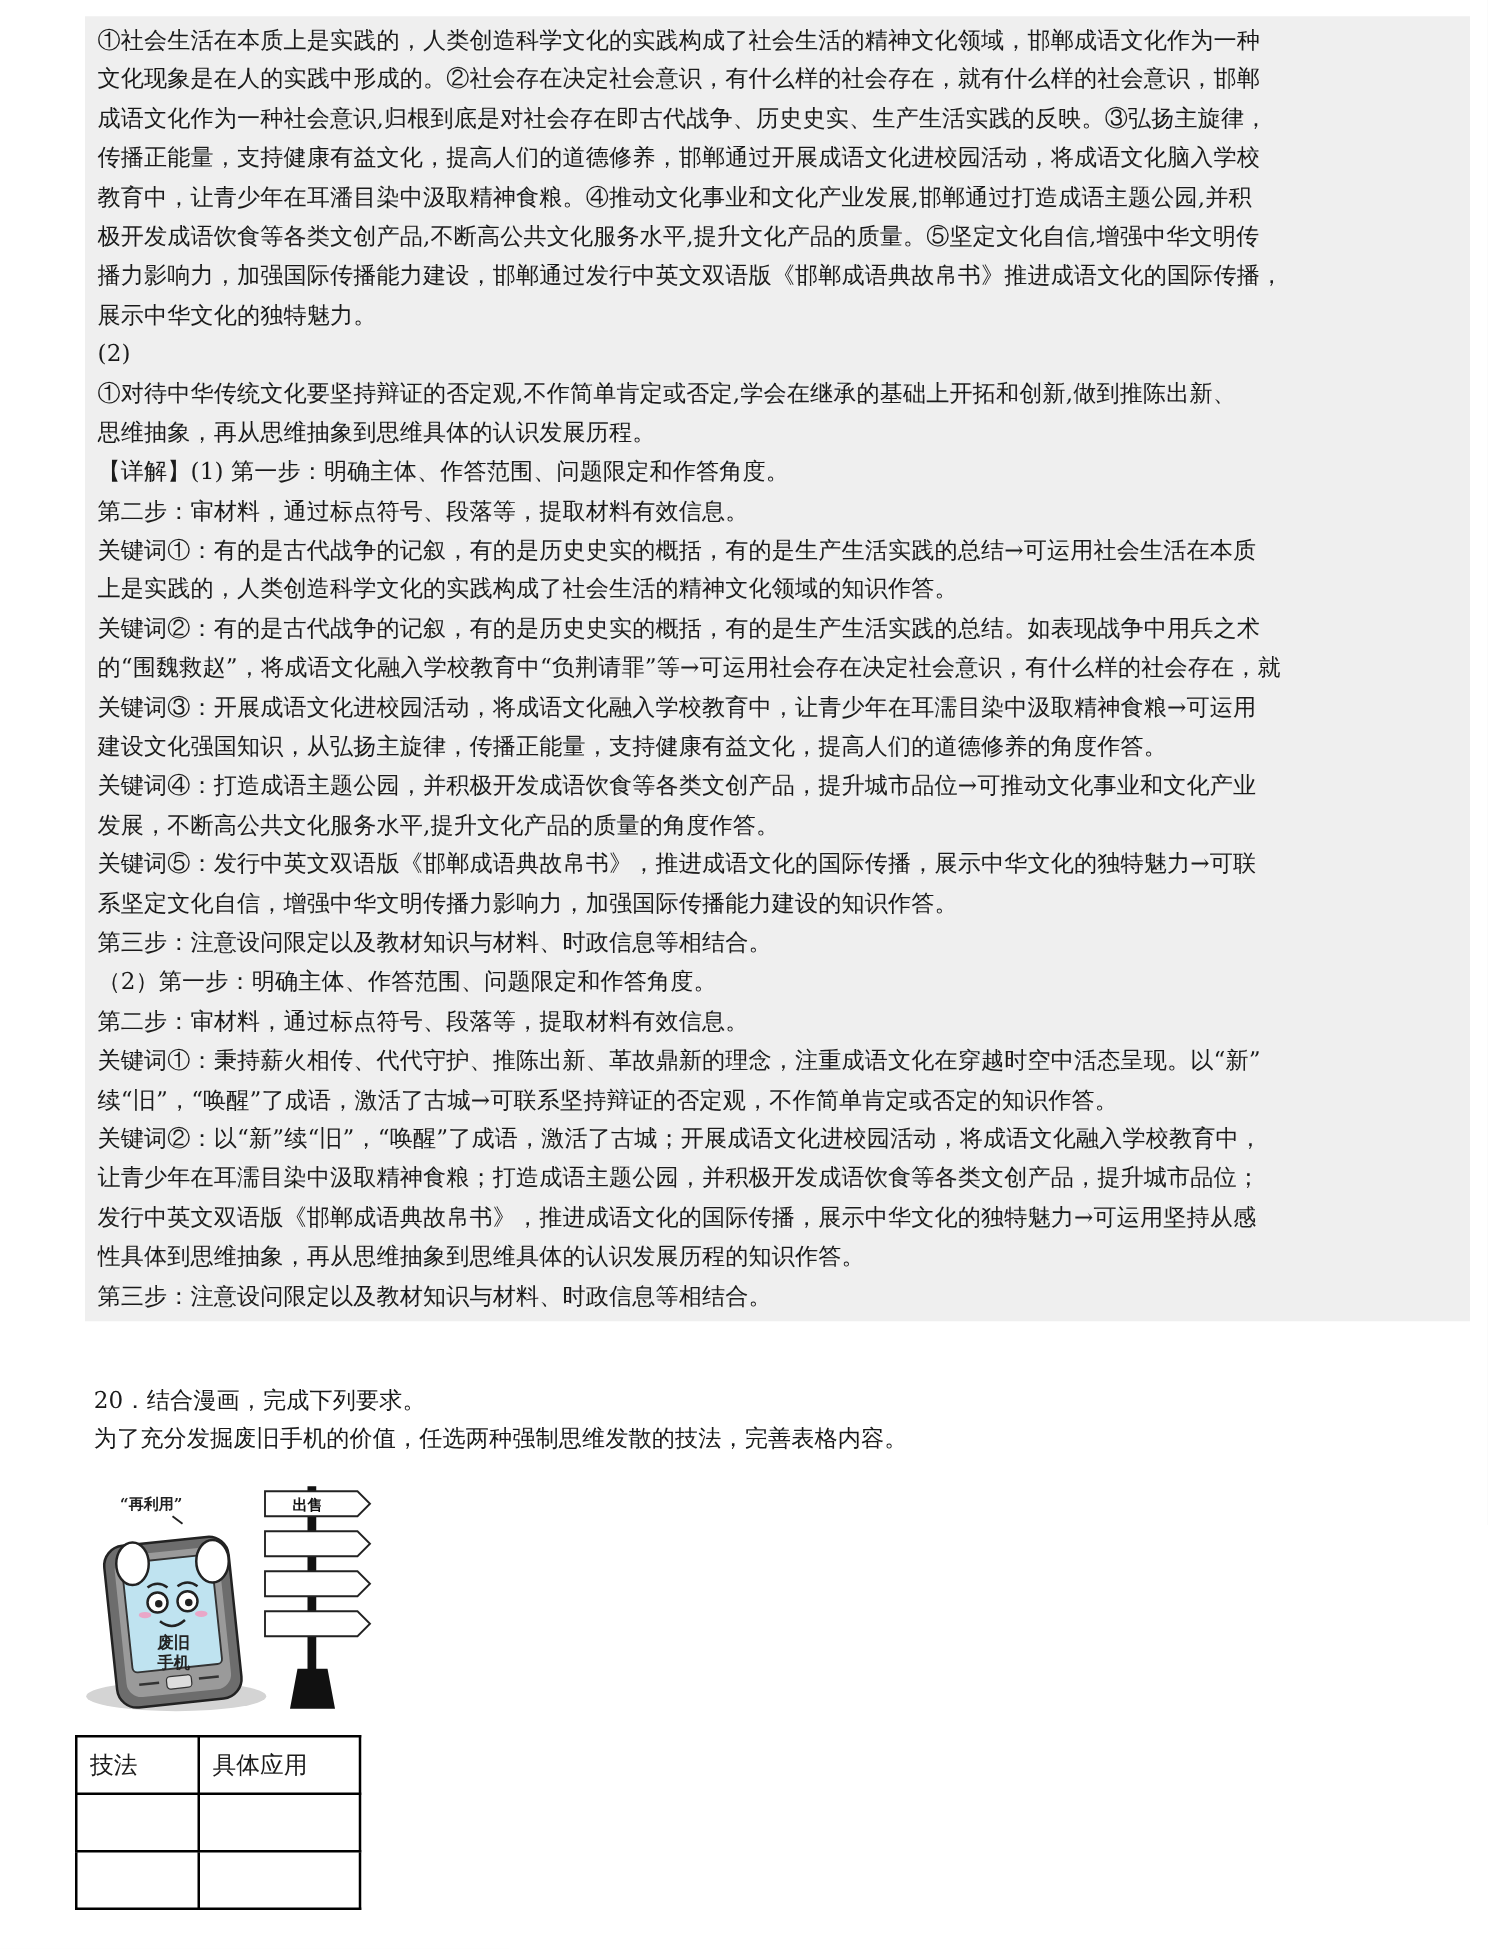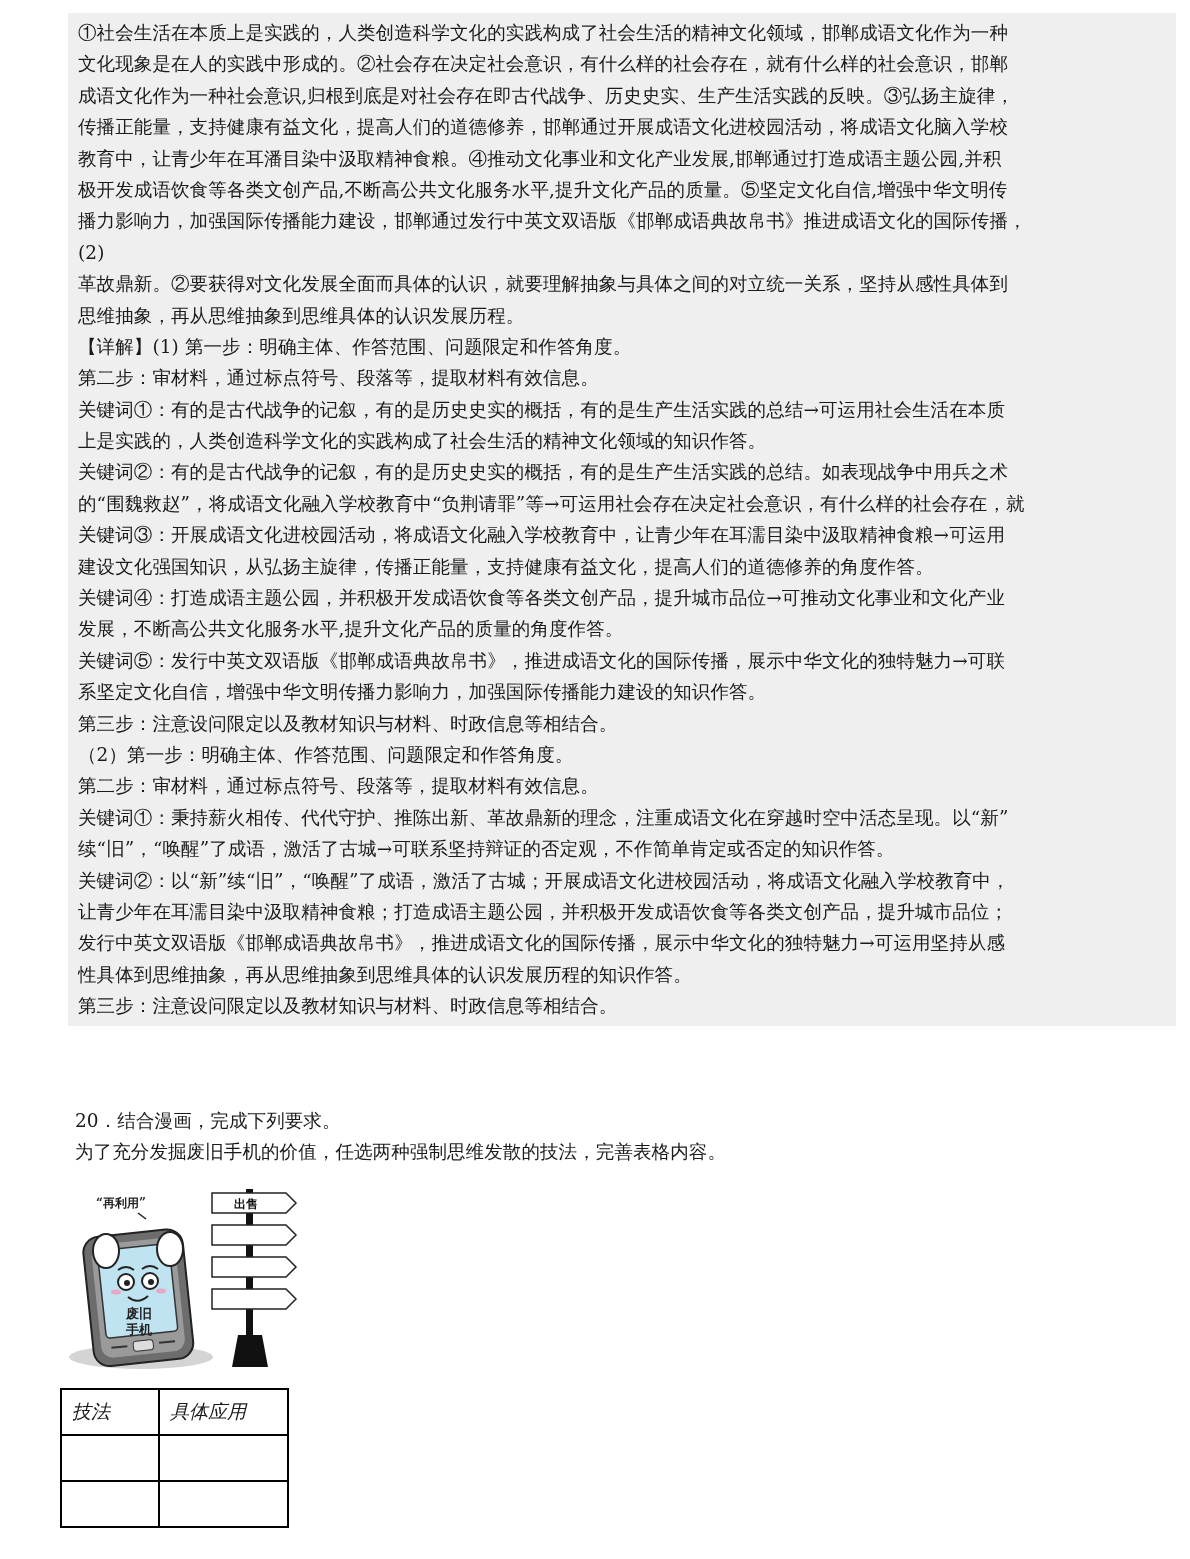--- a/index.html
+++ b/index.html
@@ -22,38 +22,39 @@
   }
   .cartoon {
     position: absolute; left: 66px; top: 1185px; width: 240px; height: 190px;
   }
   table.methods {
     position: absolute; left: 60px; top: 1388px;
     border-collapse: collapse;
   }
   table.methods td {
     border: 2px solid #000; height: 44px; padding: 0 10px;
-    font-size: 19px; vertical-align: middle; font-style: italic;
+    font-size: 19px; vertical-align: middle;
   }
   table.methods td.c1 { width: 76px; }
   table.methods td.c2 { width: 107px; }
 </style>
 </head>
 <body>
 
 <div class="answer-block">
   <div class="line">①社会生活在本质上是实践的，人类创造科学文化的实践构成了社会生活的精神文化领域，邯郸成语文化作为一种</div>
   <div class="line">文化现象是在人的实践中形成的。②社会存在决定社会意识，有什么样的社会存在，就有什么样的社会意识，邯郸</div>
   <div class="line">成语文化作为一种社会意识,归根到底是对社会存在即古代战争、历史史实、生产生活实践的反映。③弘扬主旋律，</div>
   <div class="line">传播正能量，支持健康有益文化，提高人们的道德修养，邯郸通过开展成语文化进校园活动，将成语文化脑入学校</div>
   <div class="line">教育中，让青少年在耳潘目染中汲取精神食粮。④推动文化事业和文化产业发展,邯郸通过打造成语主题公园,并积</div>
   <div class="line">极开发成语饮食等各类文创产品,不断高公共文化服务水平,提升文化产品的质量。⑤坚定文化自信,增强中华文明传</div>
   <div class="line">播力影响力，加强国际传播能力建设，邯郸通过发行中英文双语版《邯郸成语典故帛书》推进成语文化的国际传播，</div>
+  <div class="line">展示中华文化的独特魅力。</div>
   <div class="line">(2)</div>
-  <div class="line">革故鼎新。②要获得对文化发展全面而具体的认识，就要理解抽象与具体之间的对立统一关系，坚持从感性具体到</div>
+  <div class="line">①对待中华传统文化要坚持辩证的否定观,不作简单肯定或否定,学会在继承的基础上开拓和创新,做到推陈出新、</div>
   <div class="line">思维抽象，再从思维抽象到思维具体的认识发展历程。</div>
   <div class="line">【详解】(1) 第一步：明确主体、作答范围、问题限定和作答角度。</div>
   <div class="line">第二步：审材料，通过标点符号、段落等，提取材料有效信息。</div>
   <div class="line">关键词①：有的是古代战争的记叙，有的是历史史实的概括，有的是生产生活实践的总结→可运用社会生活在本质</div>
   <div class="line">上是实践的，人类创造科学文化的实践构成了社会生活的精神文化领域的知识作答。</div>
   <div class="line">关键词②：有的是古代战争的记叙，有的是历史史实的概括，有的是生产生活实践的总结。如表现战争中用兵之术</div>
   <div class="line">的“围魏救赵”，将成语文化融入学校教育中“负荆请罪”等→可运用社会存在决定社会意识，有什么样的社会存在，就</div>
   <div class="line">关键词③：开展成语文化进校园活动，将成语文化融入学校教育中，让青少年在耳濡目染中汲取精神食粮→可运用</div>
   <div class="line">建设文化强国知识，从弘扬主旋律，传播正能量，支持健康有益文化，提高人们的道德修养的角度作答。</div>
   <div class="line">关键词④：打造成语主题公园，并积极开发成语饮食等各类文创产品，提升城市品位→可推动文化事业和文化产业</div>

